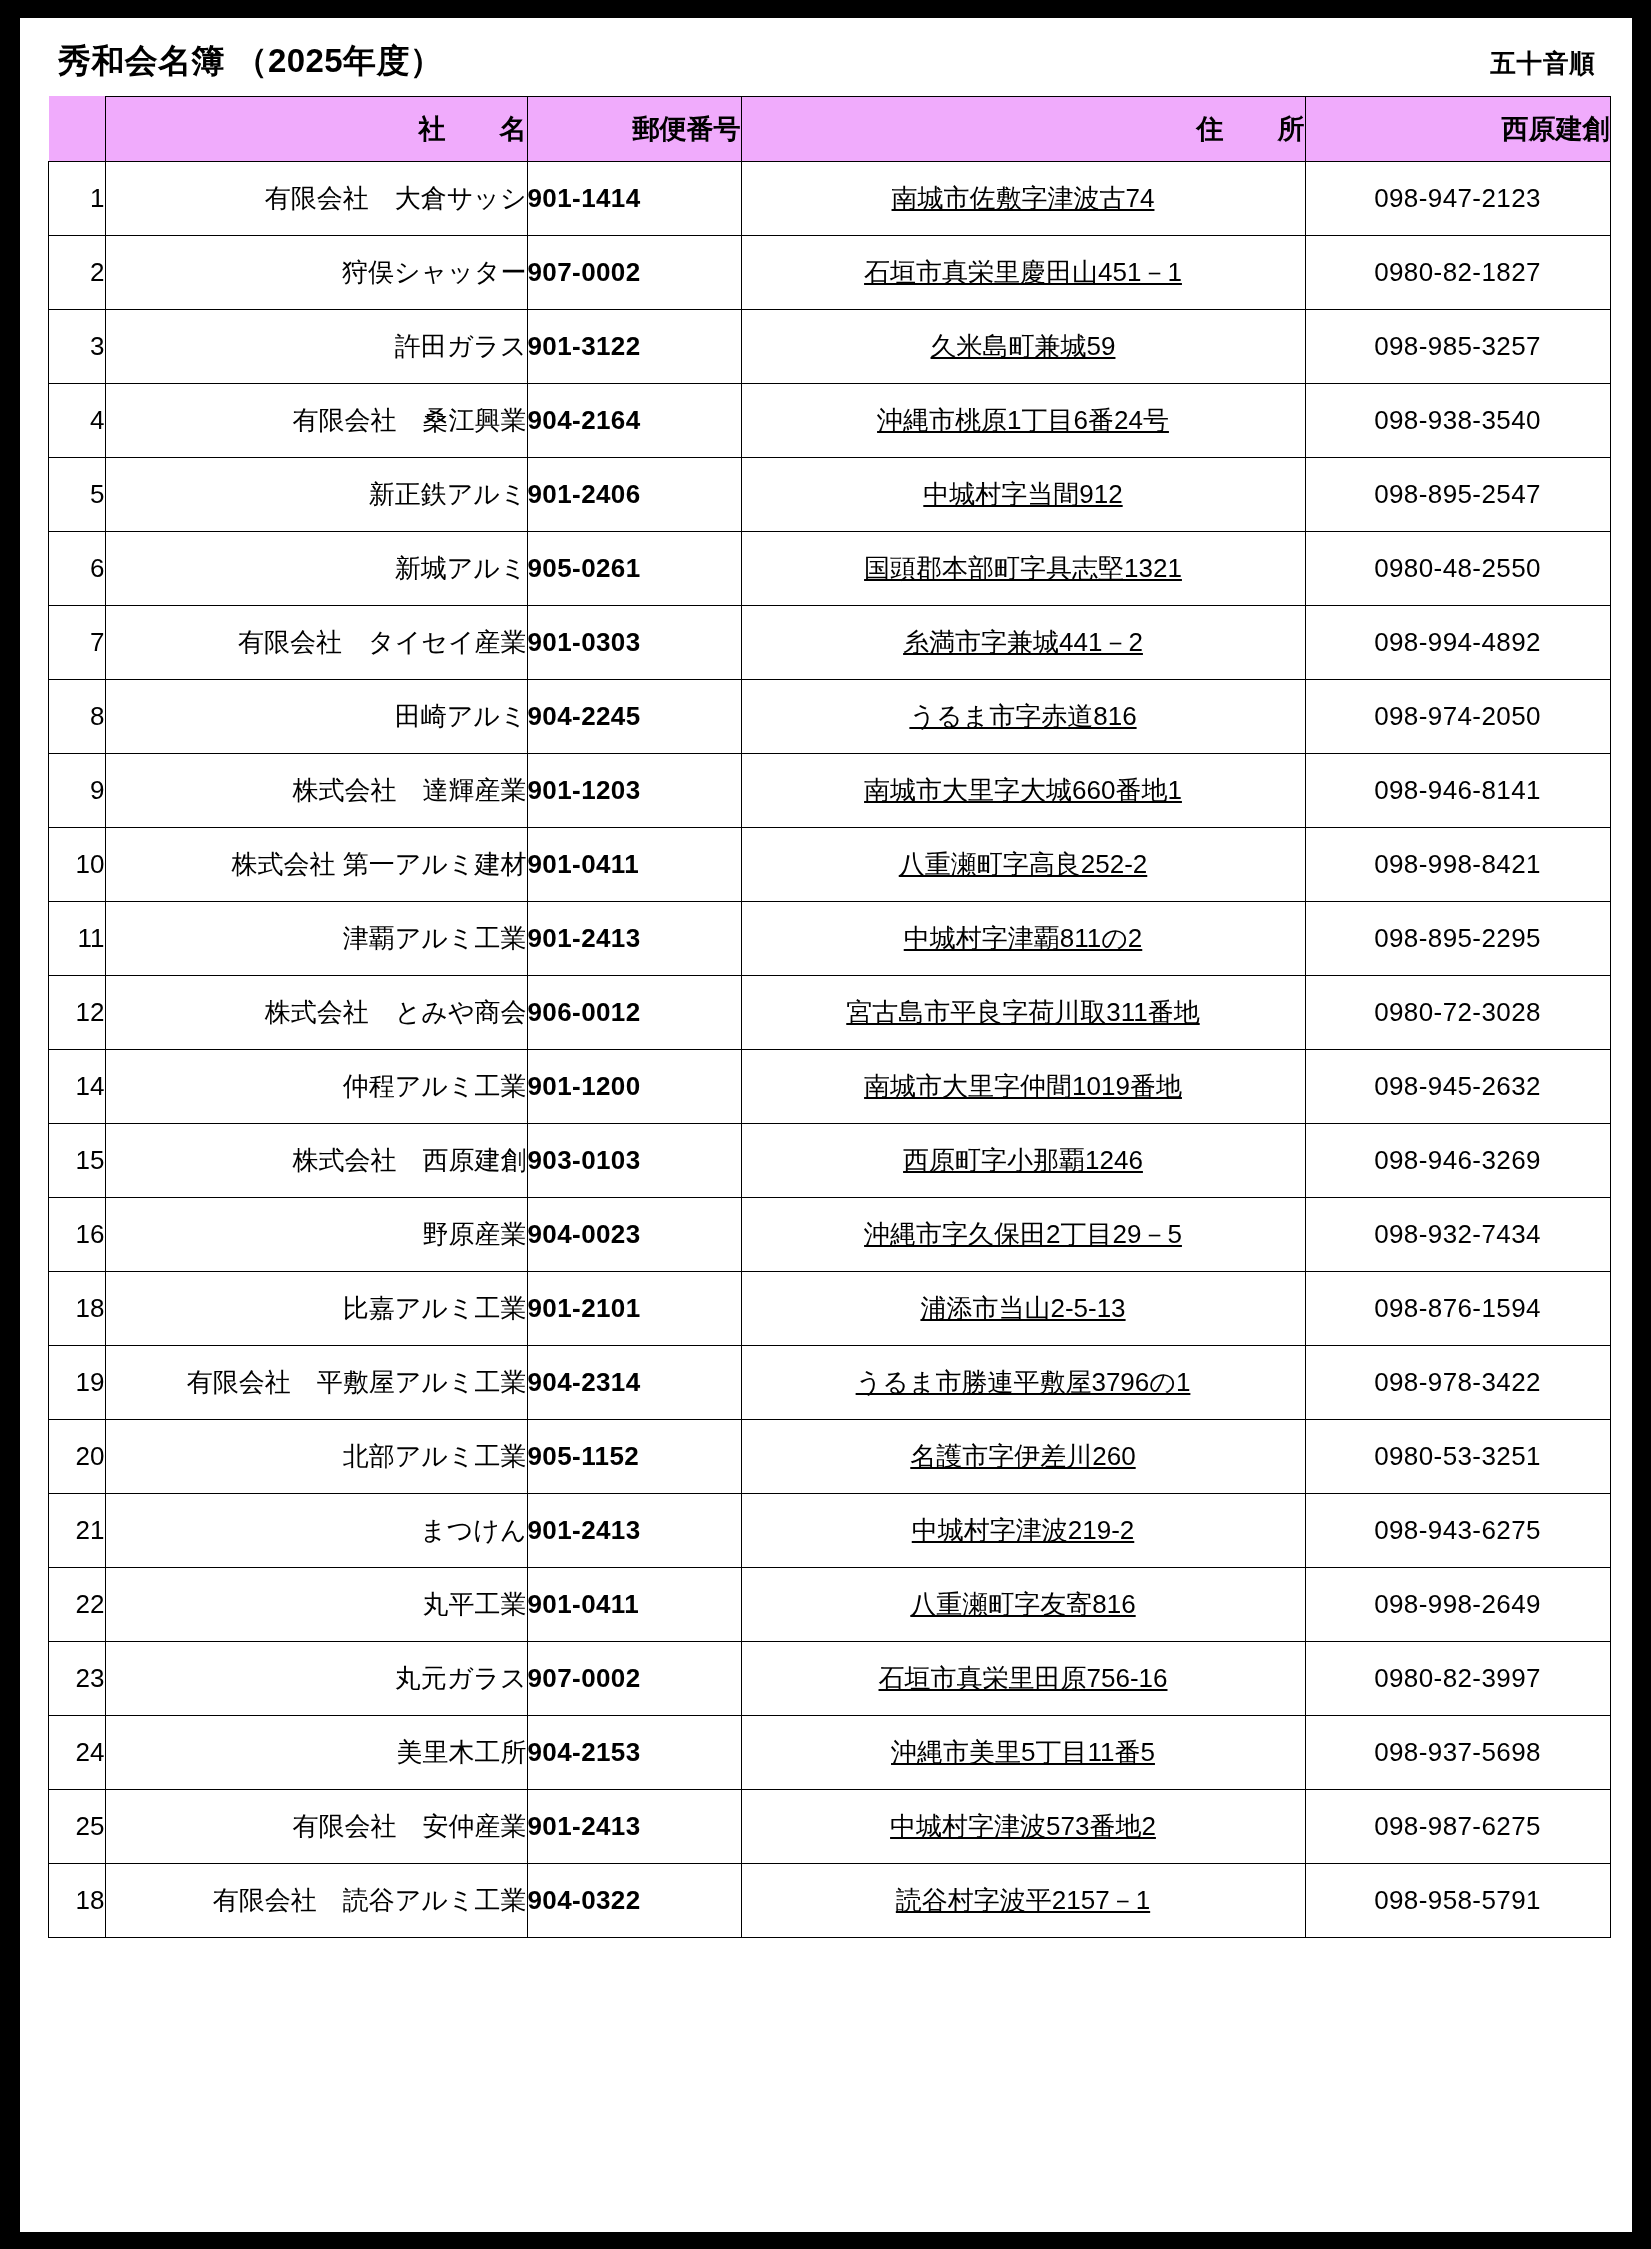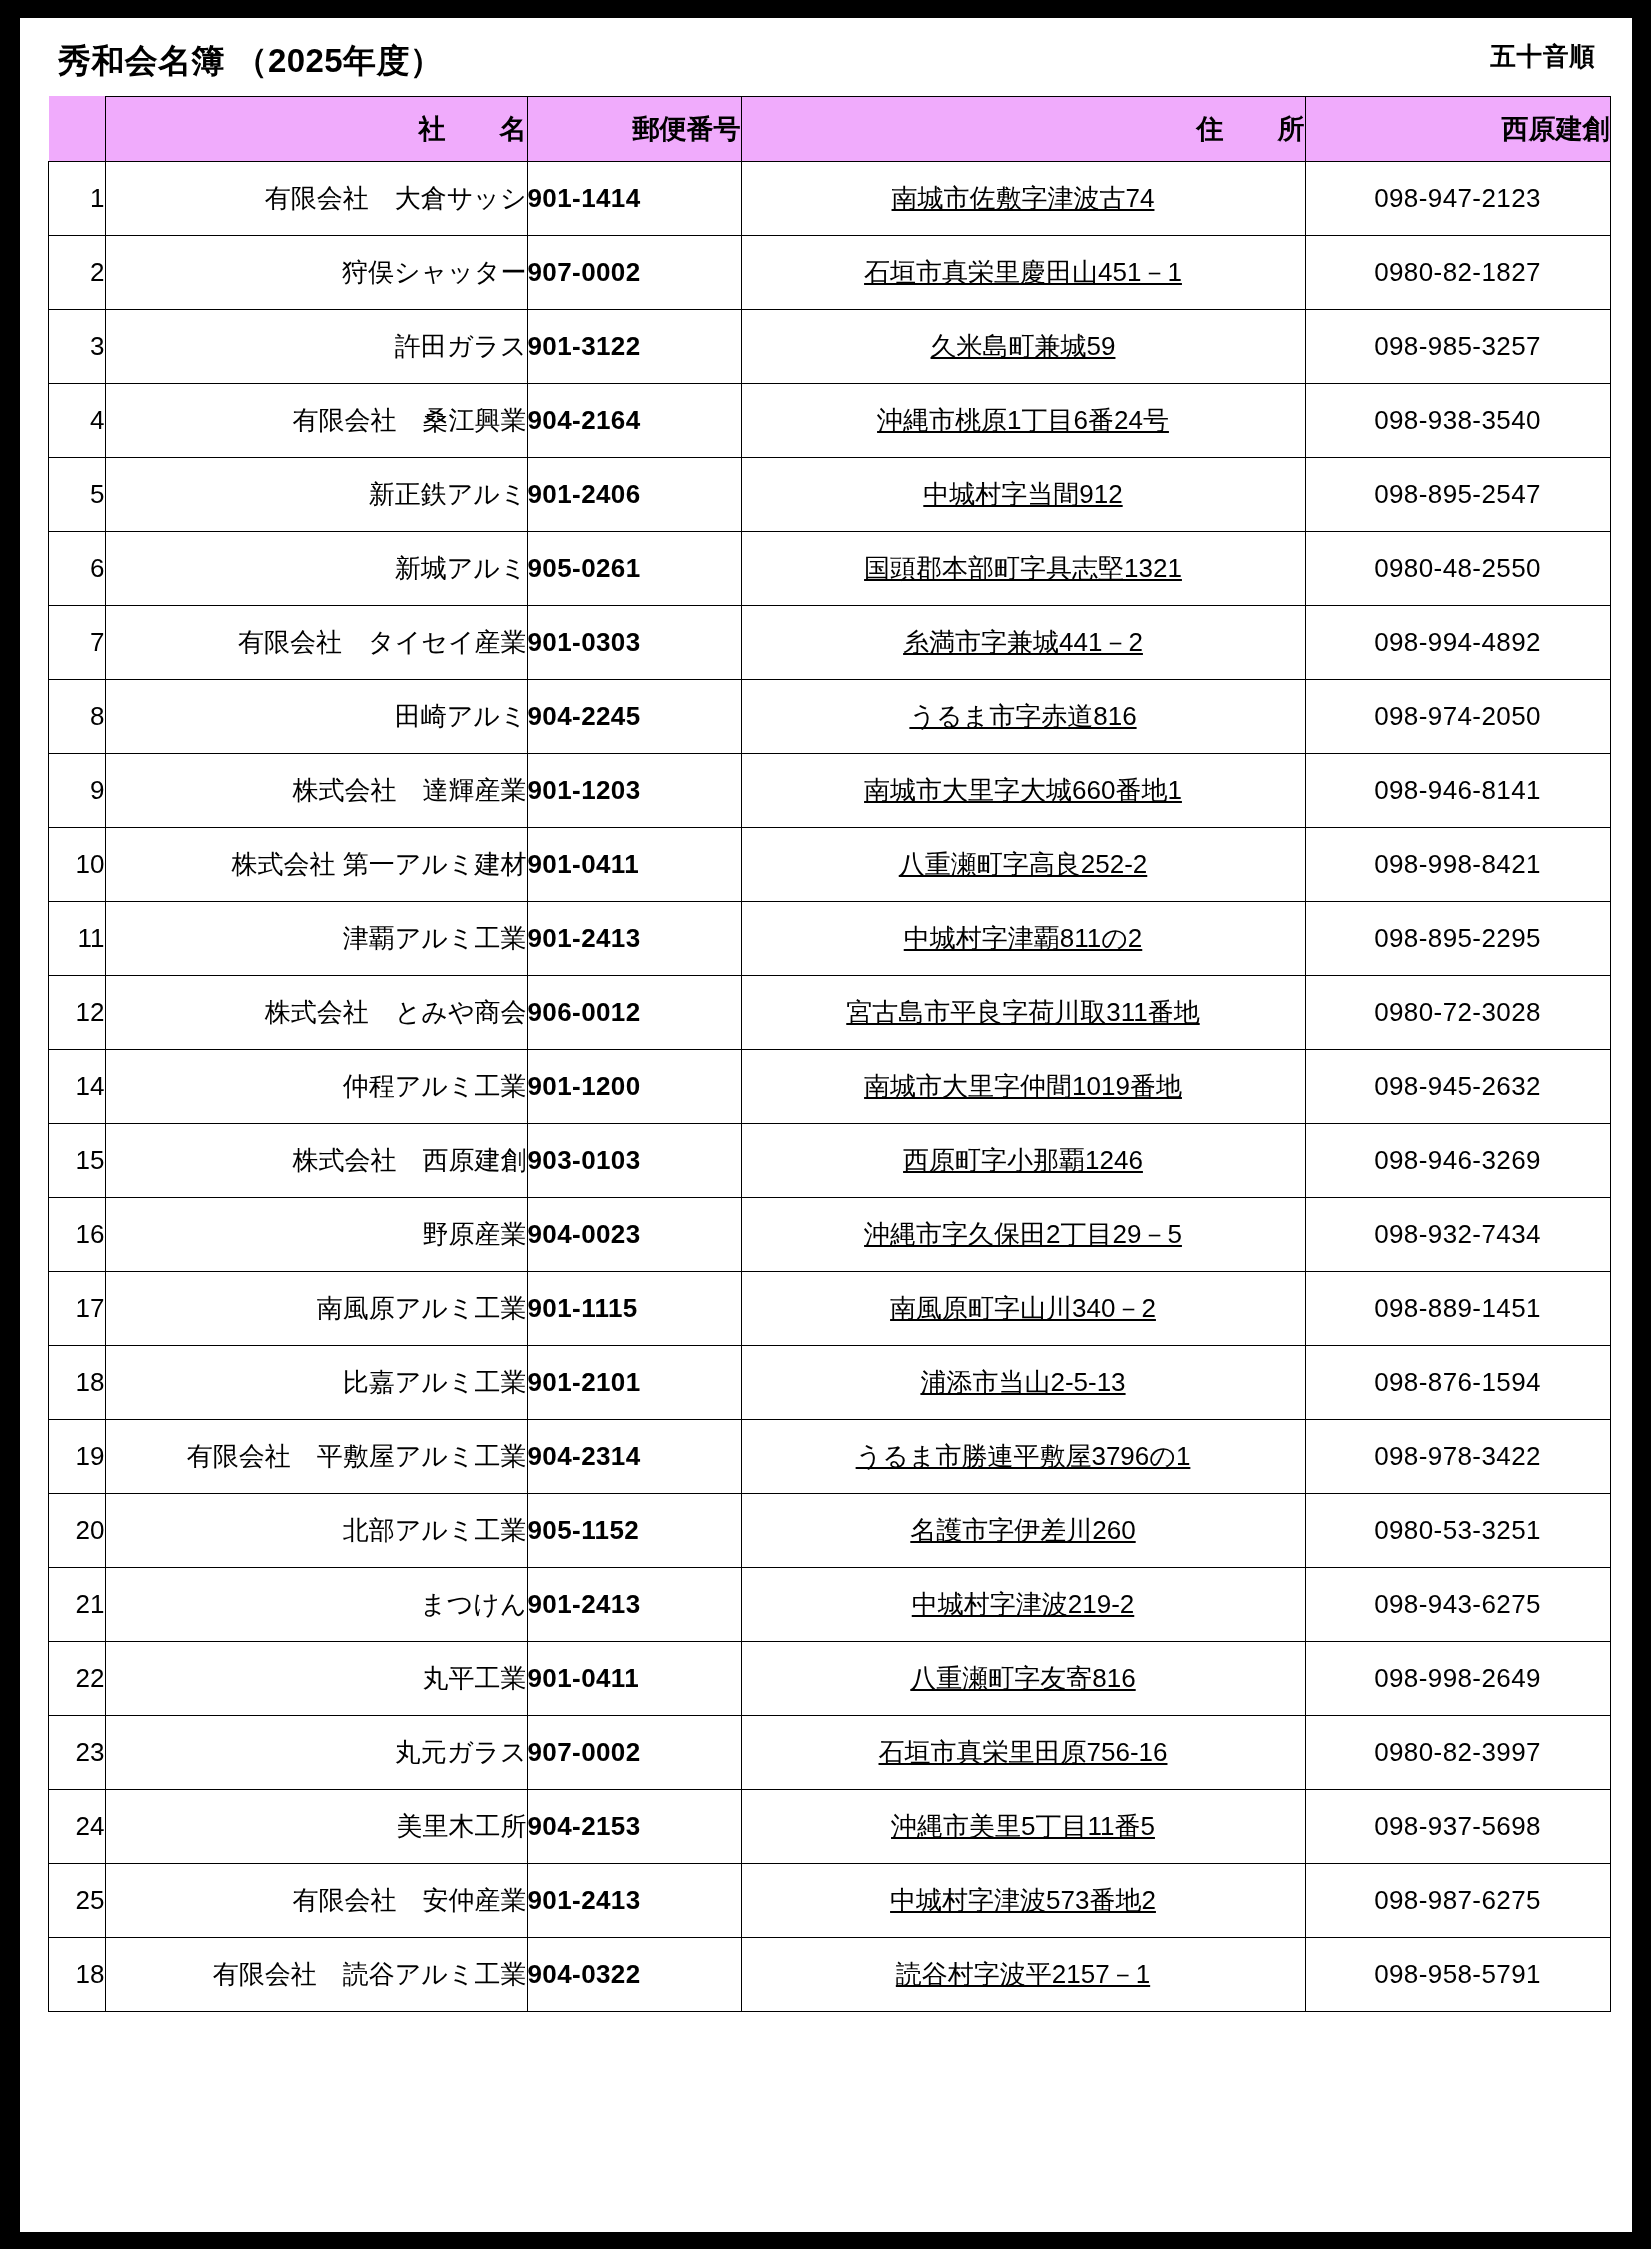--- a/index.html
+++ b/index.html
@@ -25,21 +25,21 @@
     position: absolute;
     left: 0;
     top: 0;
     width: 1612px;
     height: 2095px;
     padding: 21.4px 28px 0 28px;
     box-sizing: border-box;
   }
   .header-row {
     display: flex;
-    align-items: flex-start;
+    align-items: flex-end;
     justify-content: space-between;
     padding: 0 3.3px 11.5px 10px;
   }
   .doc-title {
     font-size: 33px;
     font-weight: bold;
     color: #000000;
     letter-spacing: 0.4px;
     white-space: nowrap;
   }
@@ -242,27 +242,20 @@
             <td class="cell-tel">098-946-3269</td>
           </tr>
           <tr>
             <td class="cell-no">16</td>
             <td class="cell-name">野原産業</td>
             <td class="cell-zip">904-0023</td>
             <td class="cell-addr">沖縄市字久保田2丁目29－5</td>
             <td class="cell-tel">098-932-7434</td>
           </tr>
           <tr>
-            <td class="cell-no">17</td>
-            <td class="cell-name">南風原アルミ工業</td>
-            <td class="cell-zip">901-1115</td>
-            <td class="cell-addr">南風原町字山川340－2</td>
-            <td class="cell-tel">098-889-1451</td>
-          </tr>
-          <tr>
             <td class="cell-no">18</td>
             <td class="cell-name">比嘉アルミ工業</td>
             <td class="cell-zip">901-2101</td>
             <td class="cell-addr">浦添市当山2-5-13</td>
             <td class="cell-tel">098-876-1594</td>
           </tr>
           <tr>
             <td class="cell-no">19</td>
             <td class="cell-name">有限会社　平敷屋アルミ工業</td>
             <td class="cell-zip">904-2314</td>

